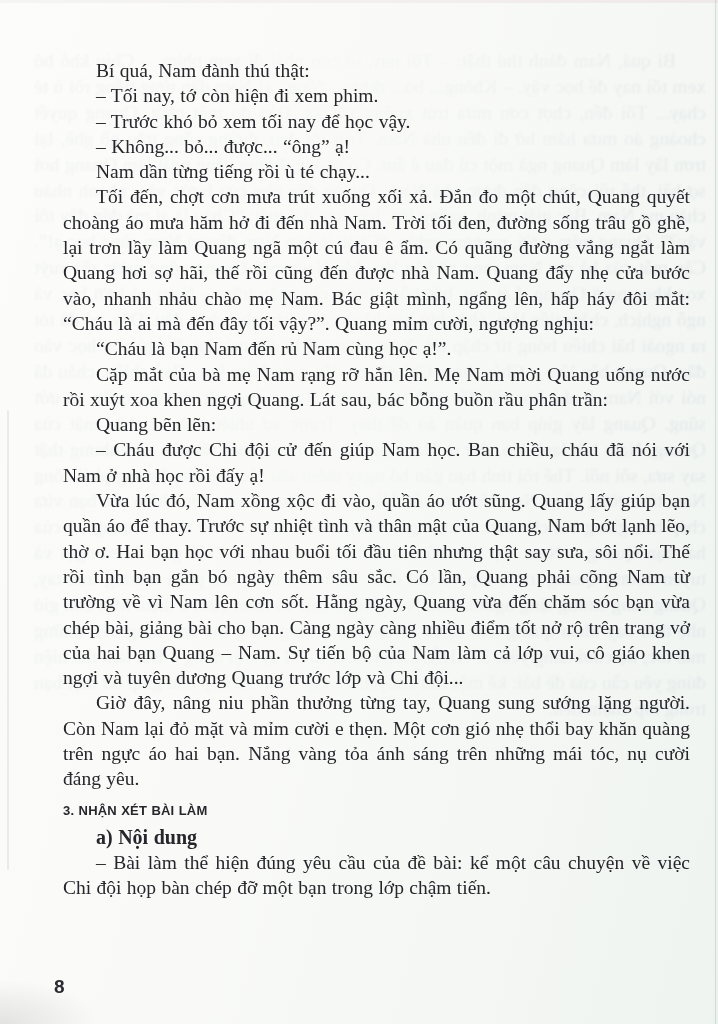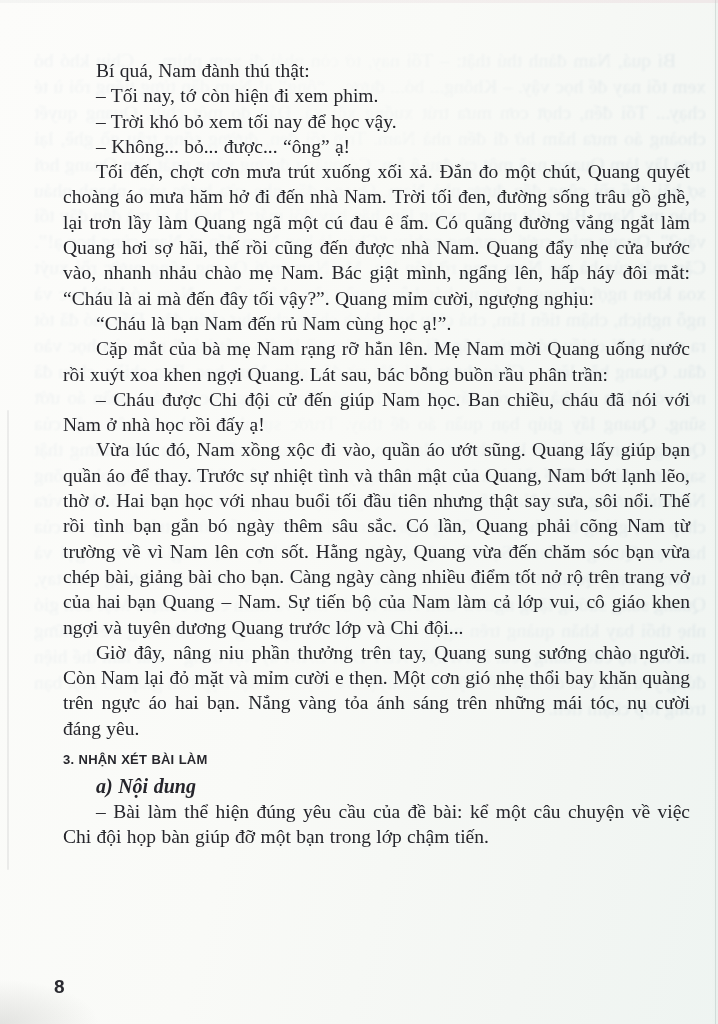--- a/index.html
+++ b/index.html
@@ -60,21 +60,20 @@
     line-height: 26px;
     letter-spacing: 0.2px;
     text-indent: 0;
     text-align: left;
   }
 
   .subheading {
     margin: 0;
     font-size: 20px;
     font-weight: 700;
-    font-style: italic;
     line-height: 26px;
     text-indent: 33px;
     text-align: left;
     font-family: "Liberation Serif", "DejaVu Serif", serif;
   }
 
   .page-number {
     position: absolute;
     left: 54px;
     top: 976px;
@@ -115,31 +114,33 @@
 </head>
 <body>
 
 <div class="page">
 
   <div class="ghost-layer" aria-hidden="true">Bí quá, Nam đành thú thật:  – Tối nay, tớ còn phải đi xem phim.  – Chịu khó bỏ xem tối nay để học vậy.  – Không... bỏ... được... “ông” ạ!  Nam dần từng tiếng rồi ù té chạy...  Tối đến, chợt cơn mưa trút xuống xối xả. Đắn đo một chút, Quang quyết choàng áo mưa hăm hở đi đến nhà Nam. Trời tối đen, đường sống trâu gồ ghề, lại trơn lầy làm Quang ngã một cú đau ê ẩm. Có quãng đường vắng ngắt làm Quang hơi sợ hãi, thế rồi cũng đến được nhà Nam. Quang đẩy nhẹ cửa bước vào, nhanh nhảu chào mẹ Nam. Bác giật mình, ngẩng lên, hấp háy đôi mắt: “Cháu là ai mà đến đây tối vậy?”. Quang mỉm cười, ngượng nghịu:  “Cháu là bạn Nam đến rủ Nam cùng học ạ!”.  Cặp mắt của bà mẹ Nam rạng rỡ hẳn lên. Mẹ Nam mời Quang uống nước rồi xuýt xoa khen ngợi Quang. Lát sau, bác bỗng buồn rầu phân trần:  – Nam nó lười học và ngỗ nghịch, chậm tiến lắm, chả chịu học hành chăm chỉ như cháu đâu. Đấy, nó đã tót ra ngoài bãi chiếu bóng từ chập tối. Xem phim về là díp mắt lại đi ngủ còn học vào đâu.  Quang bẽn lẽn:  – Cháu được Chi đội cử đến giúp Nam học. Ban chiều, cháu đã nói với Nam ở nhà học rồi đấy ạ!  Vừa lúc đó, Nam xồng xộc đi vào, quần áo ướt sũng. Quang lấy giúp bạn quần áo để thay. Trước sự nhiệt tình và thân mật của Quang, Nam bớt lạnh lẽo, thờ ơ. Hai bạn học với nhau buổi tối đầu tiên nhưng thật say sưa, sôi nổi. Thế rồi tình bạn gắn bó ngày thêm sâu sắc. Có lần, Quang phải cõng Nam từ trường về vì Nam lên cơn sốt. Hằng ngày, Quang vừa đến chăm sóc bạn vừa chép bài, giảng bài cho bạn. Càng ngày càng nhiều điểm tốt nở rộ trên trang vở của hai bạn Quang – Nam. Sự tiến bộ của Nam làm cả lớp vui, cô giáo khen ngợi và tuyên dương Quang trước lớp và Chi đội...  Giờ đây, nâng niu phần thưởng trên tay, Quang sung sướng lặng người. Còn Nam lại đỏ mặt và mỉm cười e thẹn. Một cơn gió nhẹ thổi bay khăn quàng trên ngực áo hai bạn. Nắng vàng tỏa ánh sáng trên những mái tóc, nụ cười đáng yêu.  3. NHẬN XÉT BÀI LÀM  a) Nội dung  – Bài làm thể hiện đúng yêu cầu của đề bài: kể một câu chuyện về việc Chi đội họp bàn giúp đỡ một bạn trong lớp chậm tiến.</div>
 
   <div class="content">
     <p>Bí quá, Nam đành thú thật:</p>
     <p>– Tối nay, tớ còn hiện đi xem phim.</p>
-    <p>– Trời khó bỏ xem tối nay để học vậy.</p>
+    <p>– Trước khó bỏ xem tối nay để học vậy.</p>
     <p>– Không... bỏ... được... “ông” ạ!</p>
+    <p>Nam dần từng tiếng rồi ù té chạy...</p>
     <p>Tối đến, chợt cơn mưa trút xuống xối xả. Đắn đo một chút, Quang quyết choàng áo mưa hăm hở đi đến nhà Nam. Trời tối đen, đường sống trâu gồ ghề, lại trơn lầy làm Quang ngã một cú đau ê ẩm. Có quãng đường vắng ngắt làm Quang hơi sợ hãi, thế rồi cũng đến được nhà Nam. Quang đẩy nhẹ cửa bước vào, nhanh nhảu chào mẹ Nam. Bác giật mình, ngẩng lên, hấp háy đôi mắt: “Cháu là ai mà đến đây tối vậy?”. Quang mỉm cười, ngượng nghịu:</p>
     <p>“Cháu là bạn Nam đến rủ Nam cùng học ạ!”.</p>
     <p>Cặp mắt của bà mẹ Nam rạng rỡ hẳn lên. Mẹ Nam mời Quang uống nước rồi xuýt xoa khen ngợi Quang. Lát sau, bác bỗng buồn rầu phân trần:</p>
+    <p>Quang bẽn lẽn:</p>
     <p>– Cháu được Chi đội cử đến giúp Nam học. Ban chiều, cháu đã nói với Nam ở nhà học rồi đấy ạ!</p>
     <p>Vừa lúc đó, Nam xồng xộc đi vào, quần áo ướt sũng. Quang lấy giúp bạn quần áo để thay. Trước sự nhiệt tình và thân mật của Quang, Nam bớt lạnh lẽo, thờ ơ. Hai bạn học với nhau buổi tối đầu tiên nhưng thật say sưa, sôi nổi. Thế rồi tình bạn gắn bó ngày thêm sâu sắc. Có lần, Quang phải cõng Nam từ trường về vì Nam lên cơn sốt. Hằng ngày, Quang vừa đến chăm sóc bạn vừa chép bài, giảng bài cho bạn. Càng ngày càng nhiều điểm tốt nở rộ trên trang vở của hai bạn Quang – Nam. Sự tiến bộ của Nam làm cả lớp vui, cô giáo khen ngợi và tuyên dương Quang trước lớp và Chi đội...</p>
-    <p>Giờ đây, nâng niu phần thưởng trên tay, Quang sung sướng chào người. Còn Nam lại đỏ mặt và mỉm cười e thẹn. Một cơn gió nhẹ thổi bay khăn quàng trên ngực áo hai bạn. Nắng vàng tỏa ánh sáng trên những mái tóc, nụ cười đáng yêu.</p>
+    <p>Giờ đây, nâng niu phần thưởng từng tay, Quang sung sướng lặng người. Còn Nam lại đỏ mặt và mỉm cười e thẹn. Một cơn gió nhẹ thổi bay khăn quàng trên ngực áo hai bạn. Nắng vàng tỏa ánh sáng trên những mái tóc, nụ cười đáng yêu.</p>
     <h2 class="heading">3. NHẬN XÉT BÀI LÀM</h2>
     <h3 class="subheading">a) Nội dung</h3>
-    <p>– Bài làm thể hiện đúng yêu cầu của đề bài: kể một câu chuyện về việc Chi đội họp bàn giúp đỡ một bạn trong lớp chậm tiến.</p>
+    <p>– Bài làm thể hiện đúng yêu cầu của đề bài: kể một câu chuyện về việc Chi đội họp bàn chép đỡ một bạn trong lớp chậm tiến.</p>
   </div>
 
   <div class="page-number">8</div>
 
   <div class="edge-right-band"></div>
   <div class="edge-right-line"></div>
   <div class="edge-left-line"></div>
   <div class="edge-top-line"></div>
   <div class="corner-shadow-bl"></div>
 

